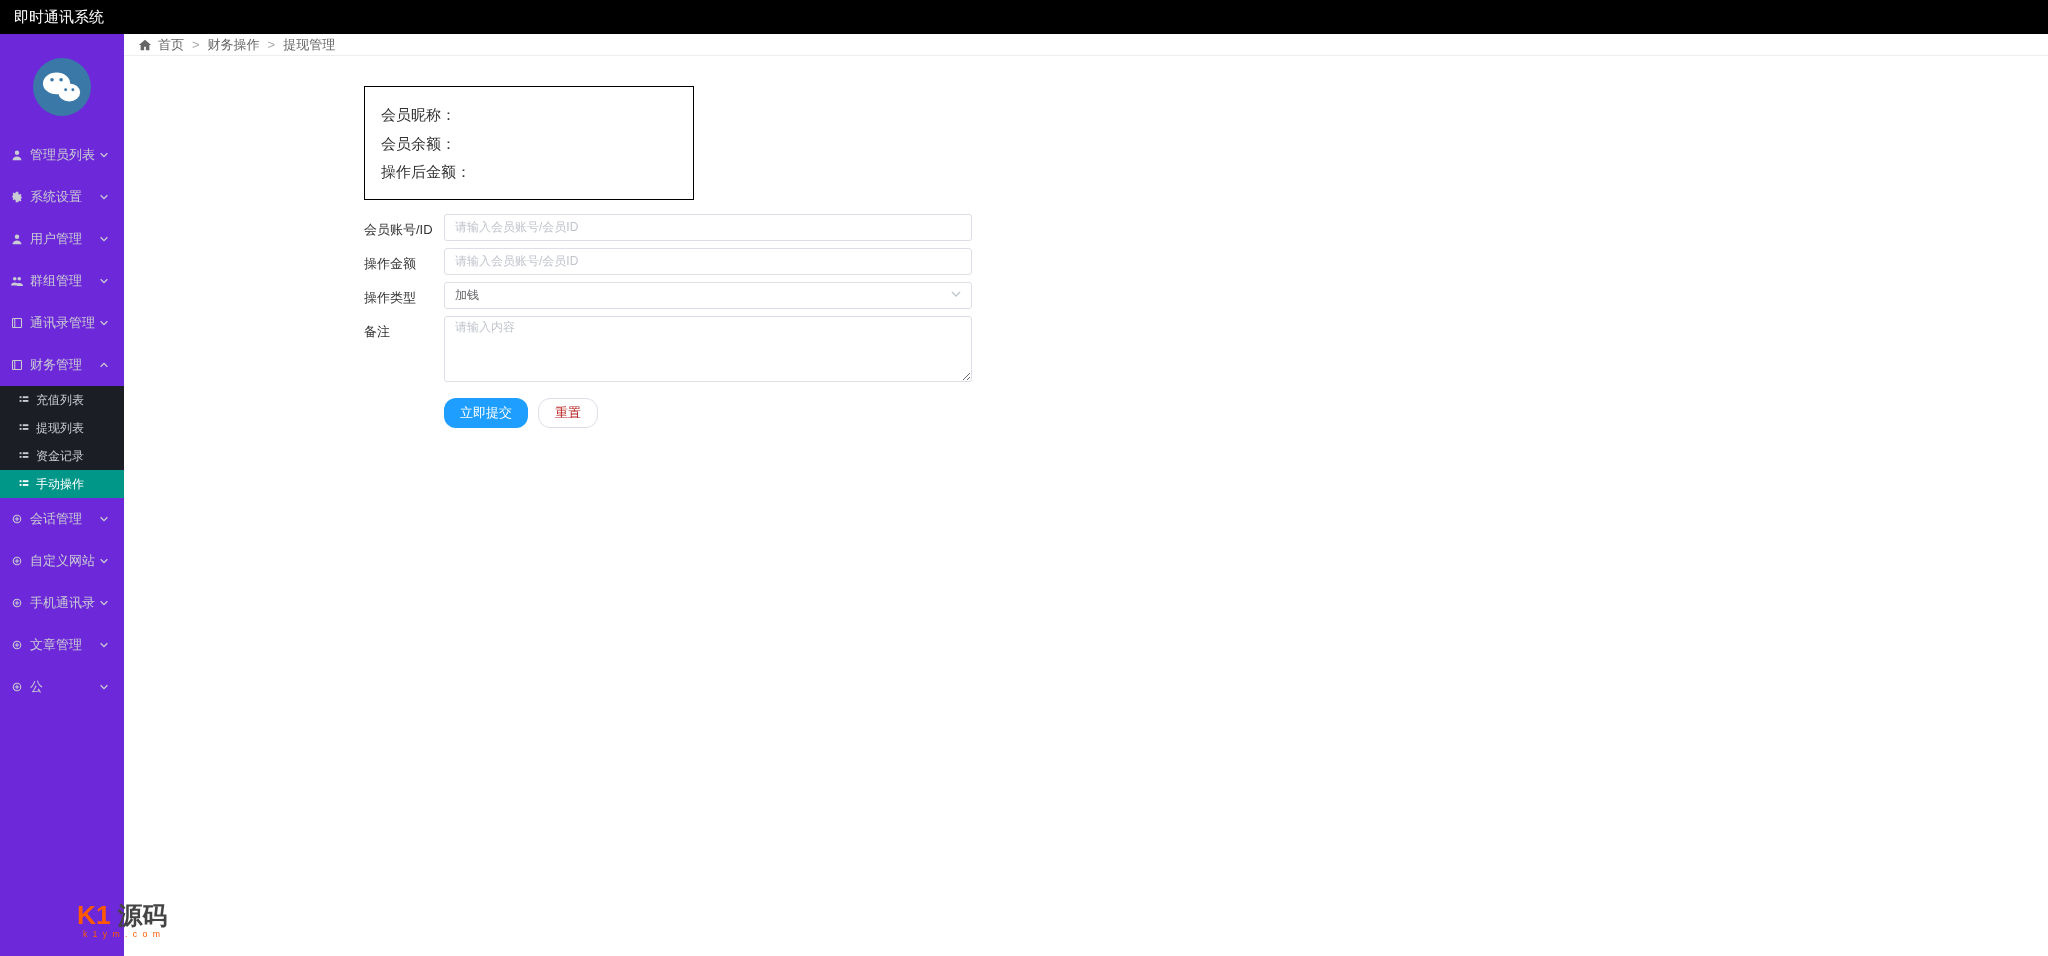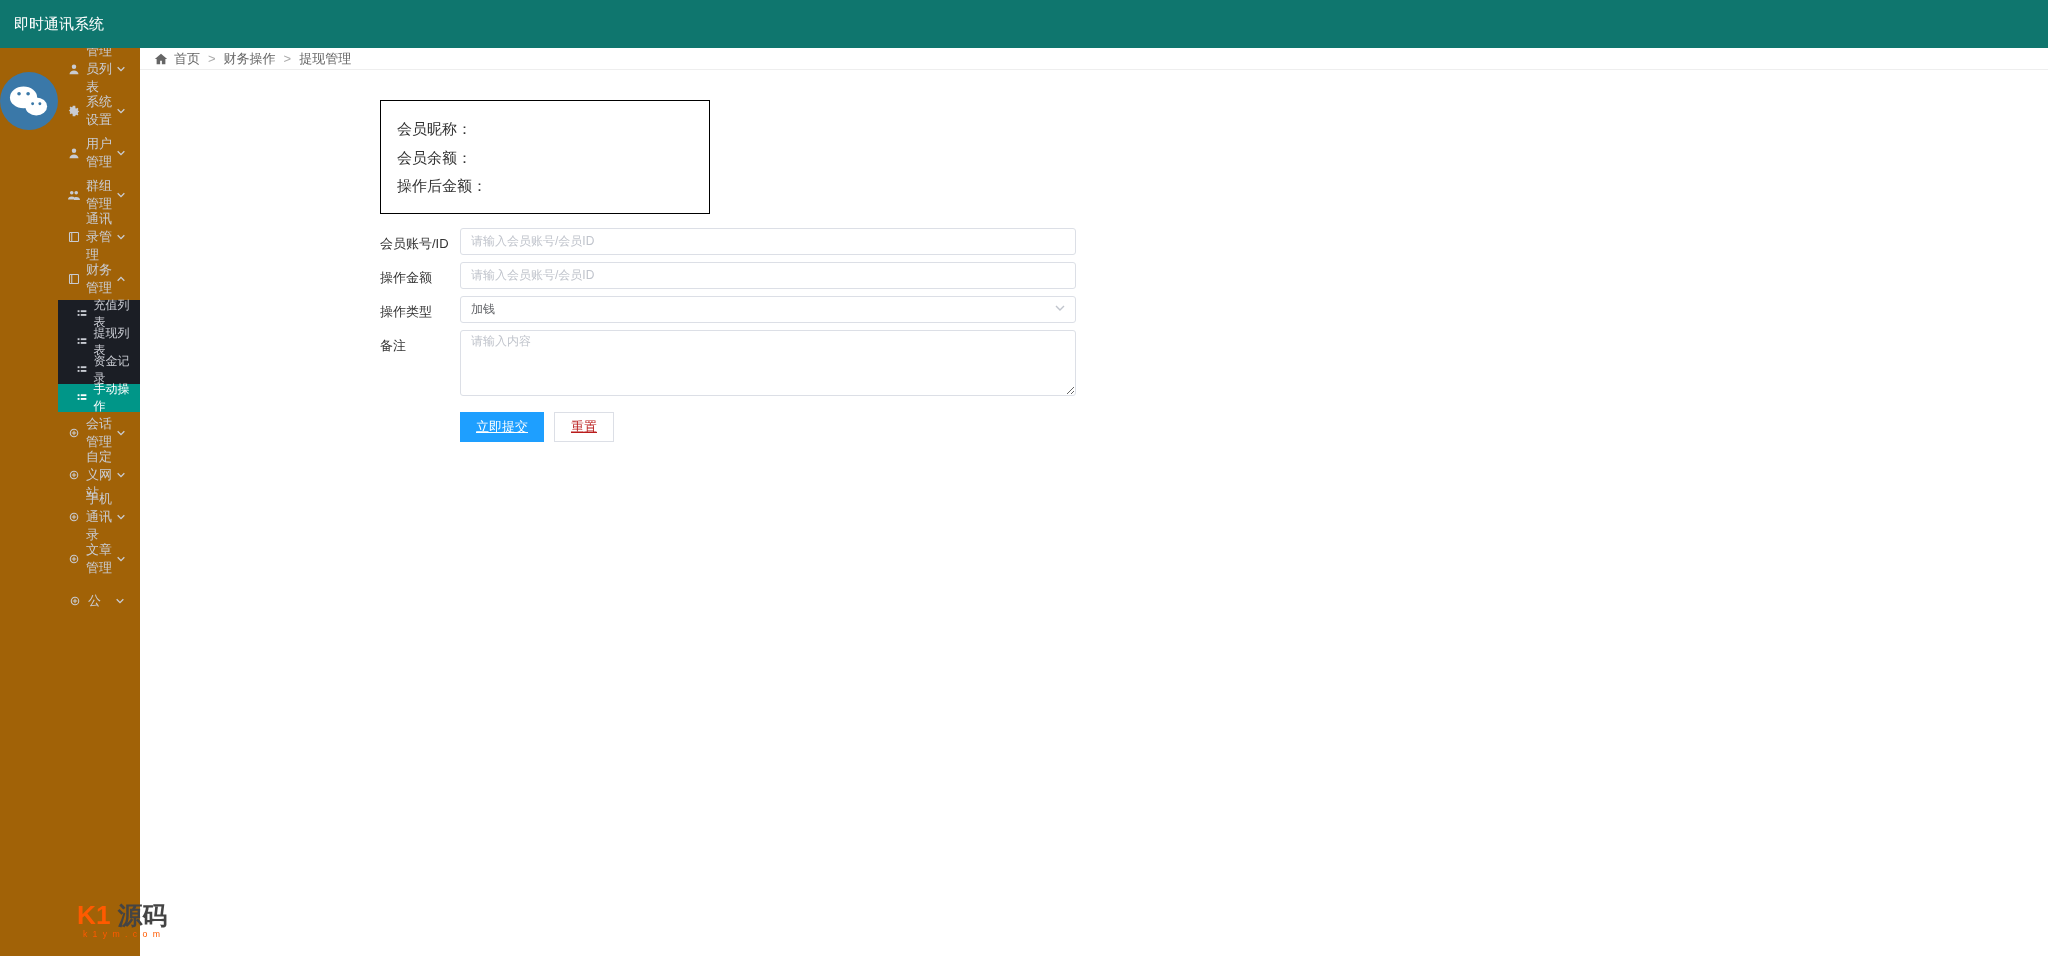--- a/index.html
+++ b/index.html
@@ -1,24 +1,24 @@
 <!DOCTYPE html>
 <html><head>
 <meta charset="utf-8">
 <style>
   * { box-sizing: border-box; margin: 0; padding: 0; }
   html, body { height: 100%; font-family: "Helvetica Neue", Helvetica, Arial, "Microsoft YaHei", sans-serif; font-size: 13px; color: #333; }
   body { display: flex; flex-direction: column; background: #fff; }
 
   
-  .topbar { height: 48px; background: #0f766e; color: #fff; display: flex; align-items: center; padding: 0 14px; font-size: 15px; flex-shrink: 0; }
+  .topbar { height: 34px; background: #000000; color: #fff; display: flex; align-items: center; padding: 0 14px; font-size: 15px; flex-shrink: 0; }
 
   
   .body { flex: 1; display: flex; min-height: 0; }
-  .sidebar { width: 140px; background: #a16207; color: #c9ccd3; display: flex; overflow: hidden; }
+  .sidebar { width: 124px; background: #6d28d9; color: #c9ccd3; display: flex; flex-direction: column; overflow: hidden; }
   .logo-wrap { display: flex; justify-content: center; padding: 24px 0 18px; }
   .logo { width: 58px; height: 58px; }
 
   .nav { flex: 1; overflow-y: auto; }
   .nav-item { height: 42px; display: flex; align-items: center; justify-content: space-between; padding: 0 14px 0 10px; cursor: pointer; font-size: 13px; }
   .nav-item .nav-left { display: flex; align-items: center; gap: 6px; }
   .nav-item .nav-icon { width: 14px; height: 14px; display: inline-flex; align-items: center; justify-content: center; }
   .nav-item .chev { width: 12px; height: 12px; display: inline-flex; align-items: center; justify-content: center; }
   .nav-item.expanded .chev svg { transform: rotate(180deg); }
 
@@ -33,34 +33,34 @@
 
   .content { padding: 30px 0 0 240px; }
 
   .info-box { border: 1px solid #000; width: 330px; padding: 14px 16px 12px; margin-bottom: 14px; font-size: 15px; line-height: 1.9; }
   .info-row { display: flex; gap: 4px; }
   .info-label { }
 
   .form { }
   .row { display: flex; align-items: flex-start; margin-bottom: 7px; }
   .row-label { width: 80px; padding-top: 7px; font-size: 13px; color: #333; }
-  .row-field { width: 616px; }
+  .row-field { width: 528px; }
 
   .el-input { width: 100%; height: 27px; border: 1px solid #dcdfe6; border-radius: 3px; padding: 0 10px; font-size: 12px; color: #606266; outline: none; }
   .el-input::placeholder { color: #c0c4cc; }
 
   .el-select { position: relative; width: 100%; }
   .el-select .el-input { padding-right: 28px; cursor: pointer; }
   .el-select .select-arrow { position: absolute; right: 8px; top: 50%; transform: translateY(-50%); width: 14px; height: 14px; color: #c0c4cc; }
 
   .el-textarea { width: 100%; min-height: 66px; border: 1px solid #dcdfe6; border-radius: 3px; padding: 2px 10px; font-size: 12px; font-family: inherit; resize: both; outline: none; color: #606266; }
   .el-textarea::placeholder { color: #c0c4cc; }
 
   .btns { margin-top: 6px; display: flex; gap: 10px; }
-  .btn { height: 30px; padding: 0 16px; border-radius: 0; font-size: 13px; cursor: pointer; border: none; display: inline-flex; align-items: center; justify-content: center; text-decoration: underline; }
+  .btn { height: 30px; padding: 0 16px; border-radius: 12px; font-size: 13px; cursor: pointer; border: none; display: inline-flex; align-items: center; justify-content: center; }
   .btn-primary { background: #1e9fff; color: #fff; }
   .btn-default { background: #fff; color: #b91c1c; border: 1px solid #dcdfe6; }
 
   
   .watermark { position: fixed; left: 32px; bottom: 12px; width: 160px; z-index: 50; pointer-events: none; }
 </style>
 </head>
 <body>
 
 <div class="topbar">

